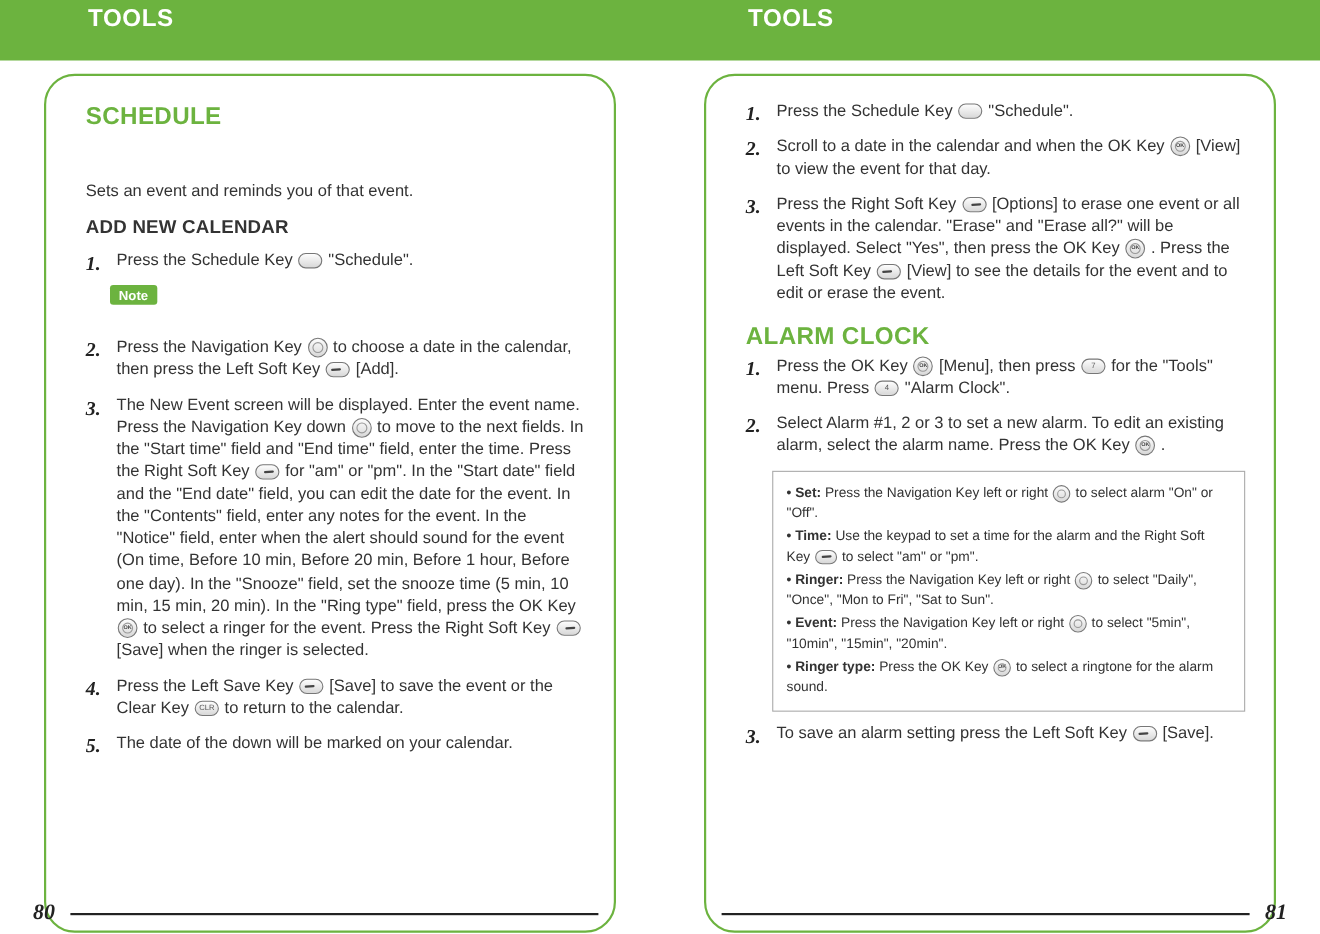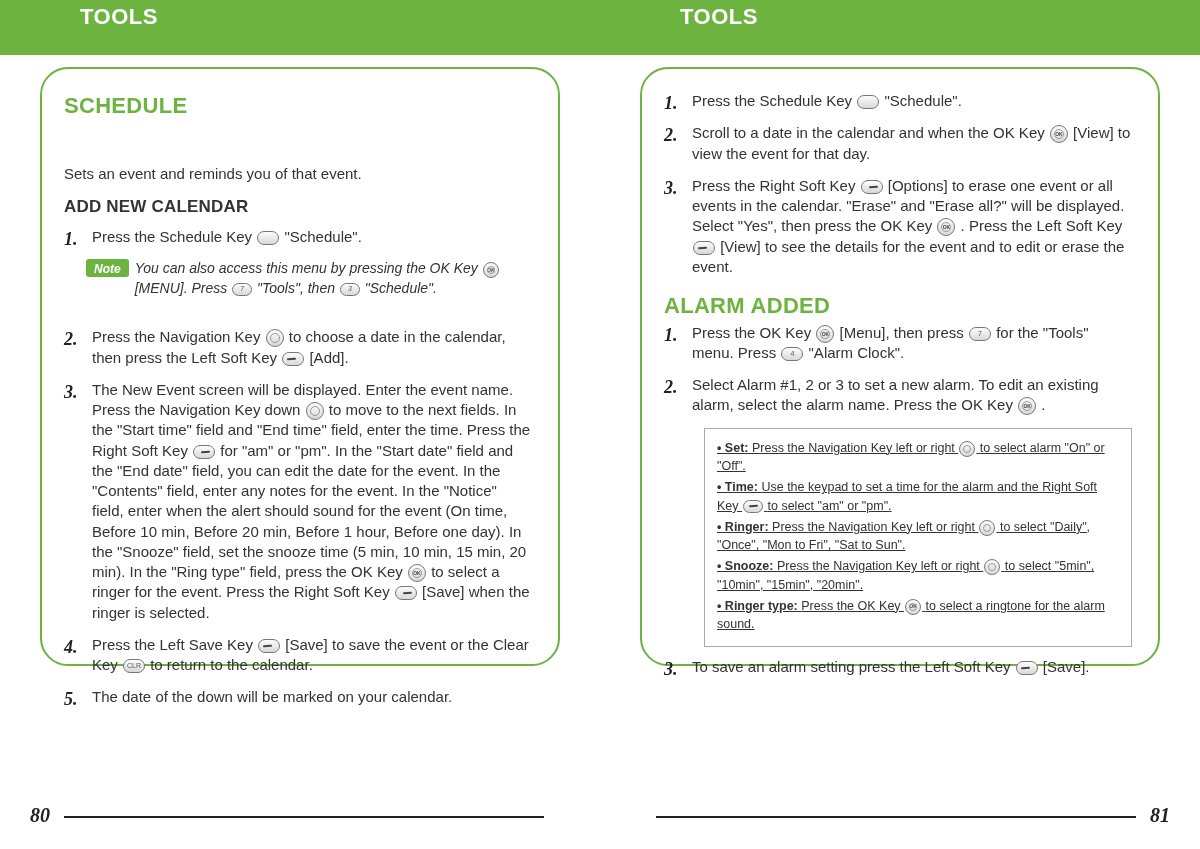--- a/index.html
+++ b/index.html
@@ -35,23 +35,23 @@
     letter-spacing: 0.5px;
     padding: 4px 0 0 40px;
     height: 55px;
     display: flex;
     align-items: flex-start;
   }
   .page.right .header-title { padding-left: 40px; }
   .panel {
     border: 2px solid #6cb33f;
     border-radius: 28px;
-    padding: 22px 26px 22px 22px;
+    padding: 22px 26px 22px 36px;
     margin-top: 12px;
-    height: 599px;
+    height: 781px;
     font-size: 15px;
     line-height: 1.35;
     color: #333;
     font-stretch: condensed;
   }
   .section-title-green {
     color: #6cb33f;
     font-weight: 700;
     font-size: 22px;
     margin-bottom: 2px;
@@ -77,24 +77,23 @@
     left: 0;
     top: 0;
     font-weight: 700;
     font-style: italic;
     font-size: 18px;
     font-family: Georgia, "Times New Roman", serif;
     color: #222;
   }
   .note-box {
     display: flex;
-    gap: 6px;
+    gap: 16px;
     margin: 6px 0 12px 22px;
     font-size: 14px;
-    font-style: italic;
   }
   .note-badge {
     background: #6cb33f;
     color: #fff;
     font-weight: 700;
     font-size: 12px;
     padding: 2px 8px;
     border-radius: 3px;
     height: 18px;
     flex: 0 0 auto;
@@ -145,30 +144,29 @@
     position: absolute;
     font-size: 7px;
     color: #555;
     left: 50%; top: 50%;
     transform: translate(-50%,-50%);
     white-space: nowrap;
   }
   .bullet-box {
     border: 1px solid #aaa;
     padding: 10px 12px;
-    margin: 8px 0 10px 40px;
+    margin: 8px 0 10px 24px;
     font-size: 12.5px;
     line-height: 1.5;
-    text-decoration: underline;
   }
   .bullet-box .row { margin-bottom: 2px; }
   .bullet-box b { font-weight: 700; }
   .pagenum {
     position: absolute;
-    bottom: 22px;
+    bottom: 8px;
     font-weight: 800;
     font-style: italic;
     font-size: 20px;
     font-family: Georgia, "Times New Roman", serif;
     color: #222;
     width: 40px;
     text-align: center;
   }
   .pagenum.left { left: 20px; }
   .pagenum.right { right: 20px; margin-top: 44px; }
@@ -200,29 +198,20 @@
       <ol class="steps">
         <li>
           <span>Press the Schedule Key </span>
           <span class="icon key" data-label=""></span>
           <span> "Schedule".</span>
         </li>
       </ol>
 
       <div class="note-box">
         <span class="note-badge">Note</span>
-        <span class="note-text">
-          <span>You can also access this menu by pressing the OK Key </span>
-          <span class="icon round small ok"></span>
-          <span> [MENU]. Press </span>
-          <span class="icon small key" data-label="7"></span>
-          <span> "Tools", then </span>
-          <span class="icon small key" data-label="3"></span>
-          <span> "Schedule".</span>
-        </span>
       </div>
 
       <ol class="steps" start="2" style="counter-reset: step 1; margin-top: 29px;">
         <li>
           <span>Press the Navigation Key </span>
           <span class="icon round"></span>
           <span> to choose a date in the calendar, then press the Left Soft Key </span>
           <span class="icon soft-left"></span>
           <span> [Add].</span>
         </li>
@@ -273,21 +262,21 @@
           <span>Press the Right Soft Key </span>
           <span class="icon soft-right"></span>
           <span> [Options] to erase one event or all events in the calendar.  "Erase" and "Erase all?" will be displayed.  Select "Yes", then press the OK Key </span>
           <span class="icon round ok"></span>
           <span> . Press the Left Soft Key </span>
           <span class="icon soft-left"></span>
           <span> [View] to see the details for the event and to edit or erase the event.</span>
         </li>
       </ol>
 
-      <div class="section-title-green" style="margin-top:14px">ALARM ADDED</div>
+      <div class="section-title-green" style="margin-top:14px">ALARM CLOCK</div>
 
       <ol class="steps">
         <li>
           <span>Press the OK Key </span>
           <span class="icon round ok"></span>
           <span> [Menu], then press </span>
           <span class="icon key" data-label="7"></span>
           <span> for the "Tools" menu. Press </span>
           <span class="icon key" data-label="4"></span>
           <span> "Alarm Clock".</span>
@@ -312,21 +301,21 @@
           <span class="icon small soft-right"></span>
           <span> to select "am" or "pm".</span>
         </div>
         <div class="row">
           <b>• Ringer: </b>
           <span>Press the Navigation Key left or right </span>
           <span class="icon round small"></span>
           <span> to select "Daily", "Once", "Mon to Fri", "Sat to Sun".</span>
         </div>
         <div class="row">
-          <b>• Snooze: </b>
+          <b>• Event: </b>
           <span>Press the Navigation Key left or right </span>
           <span class="icon round small"></span>
           <span> to select "5min", "10min", "15min", "20min".</span>
         </div>
         <div class="row">
           <b>• Ringer type: </b>
           <span>Press the OK Key </span>
           <span class="icon round small ok"></span>
           <span> to select a ringtone for the alarm sound.</span>
         </div>

